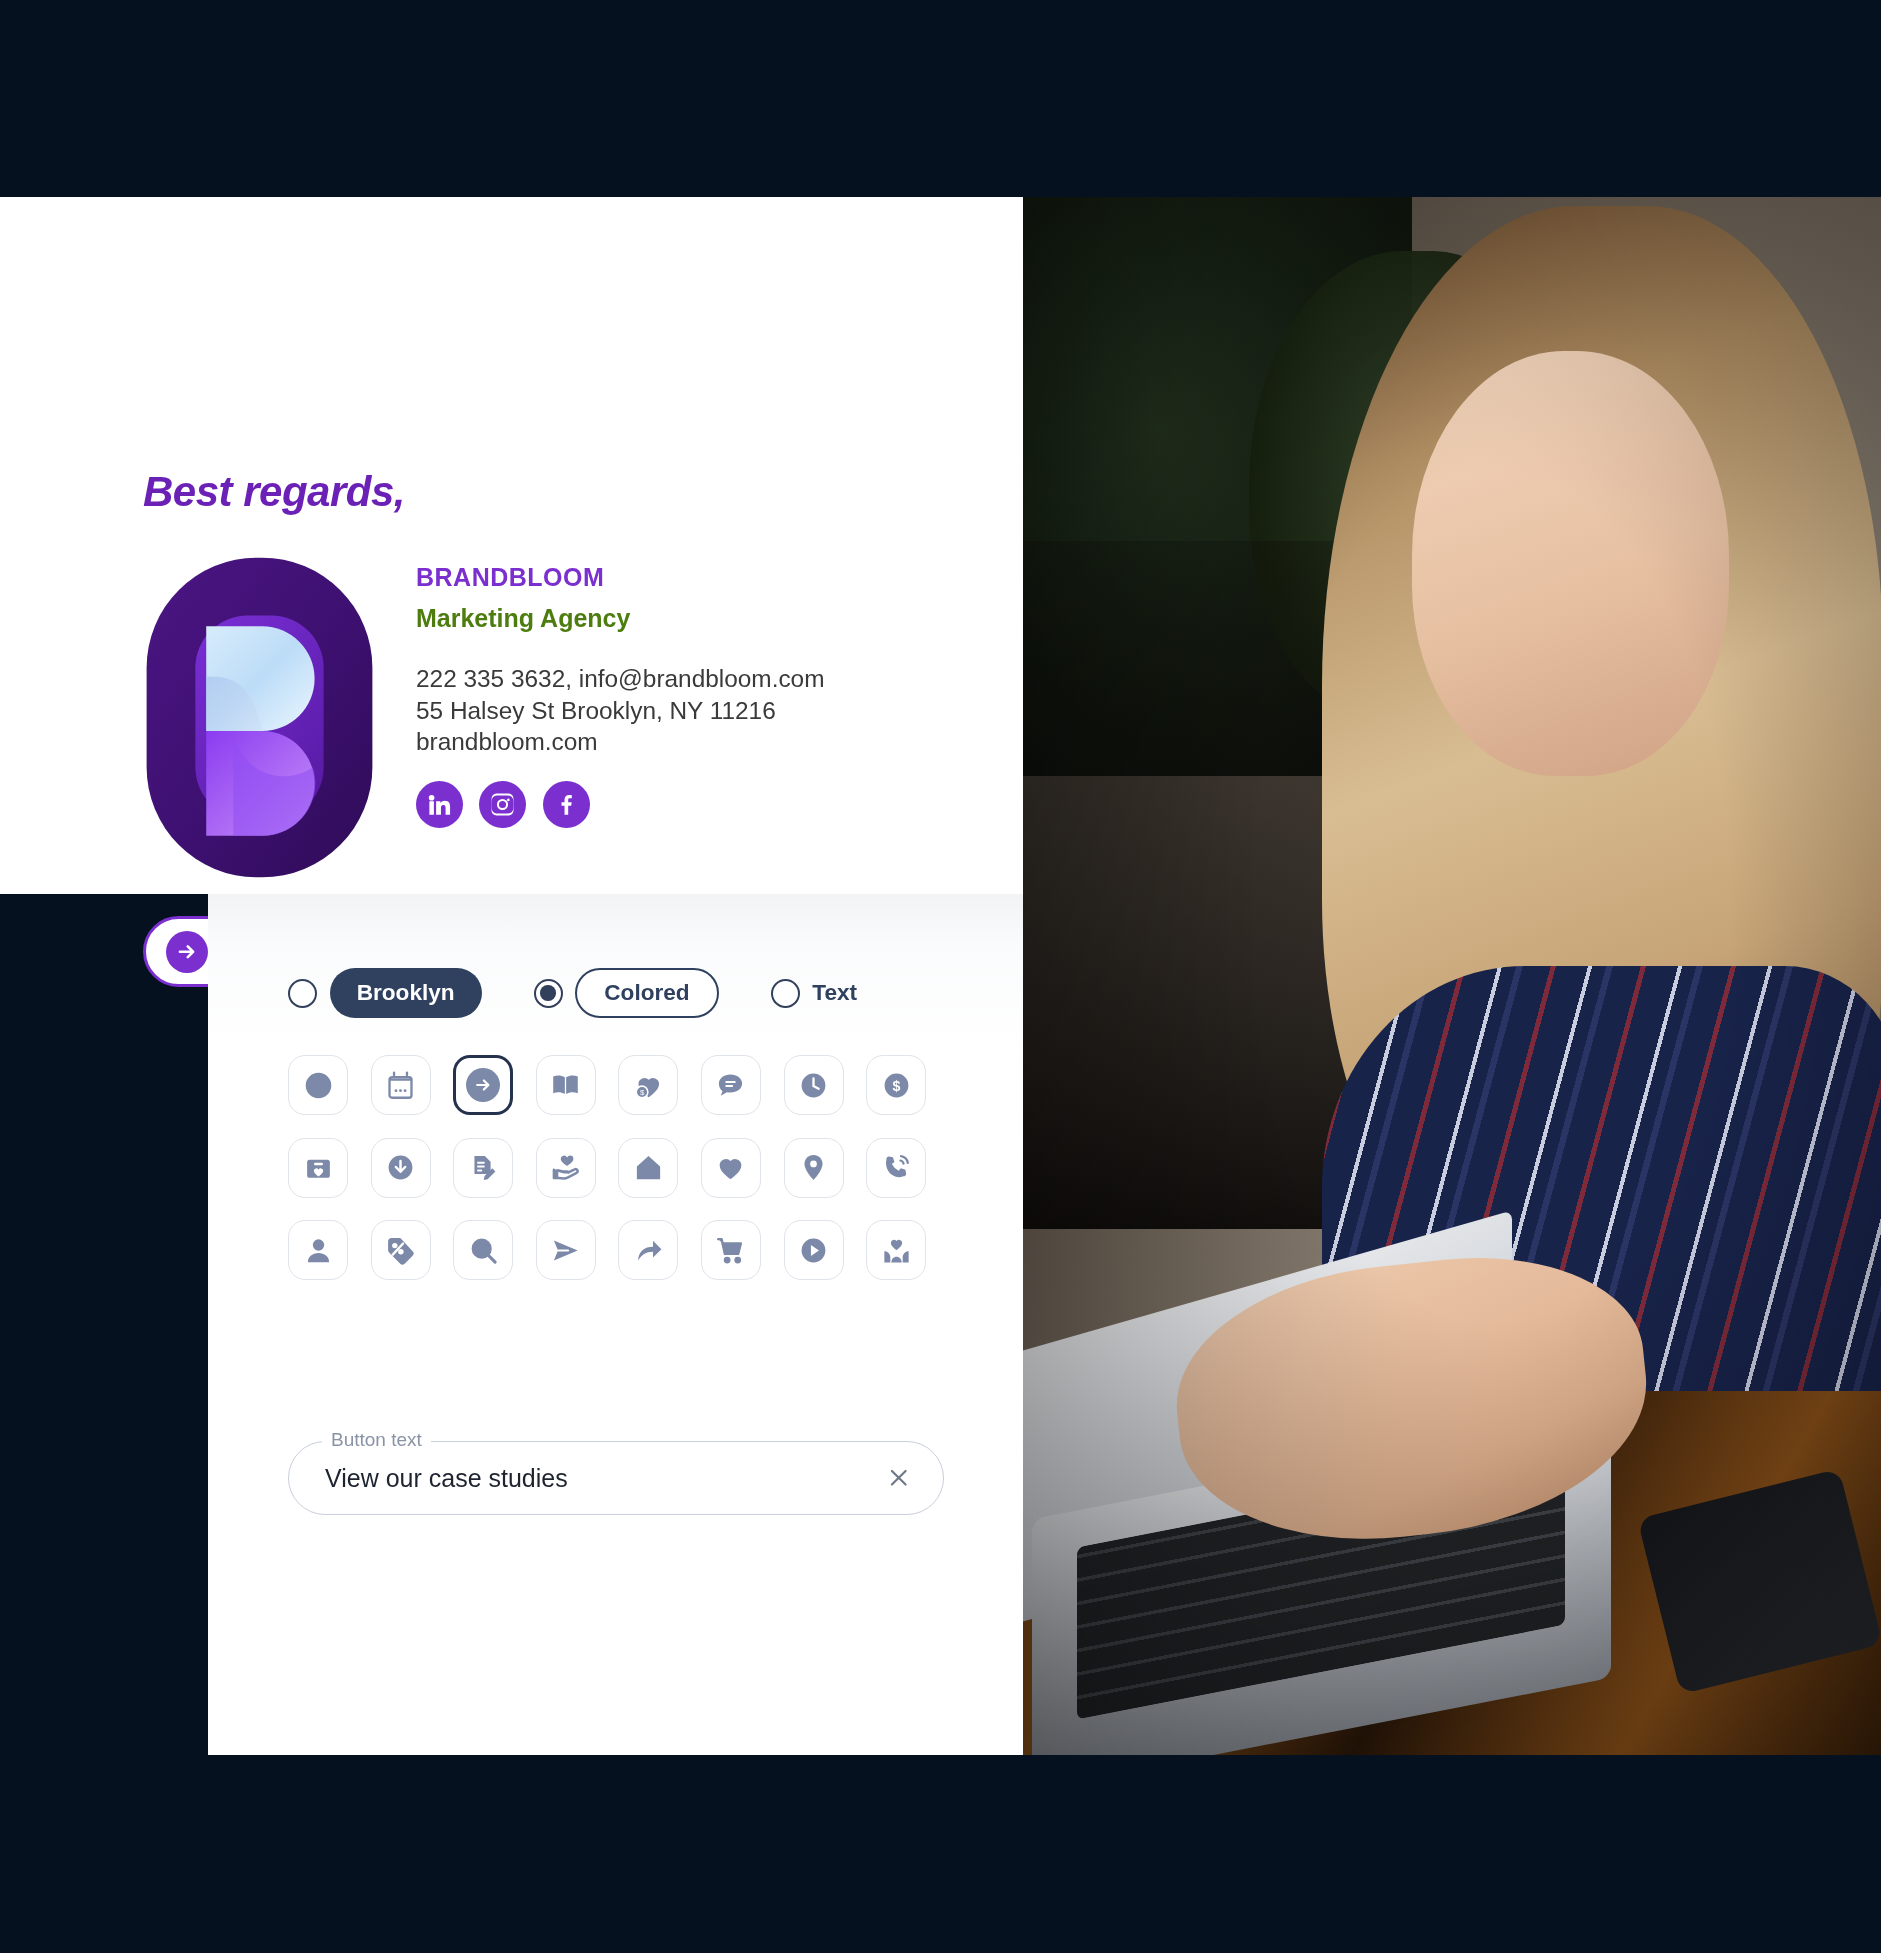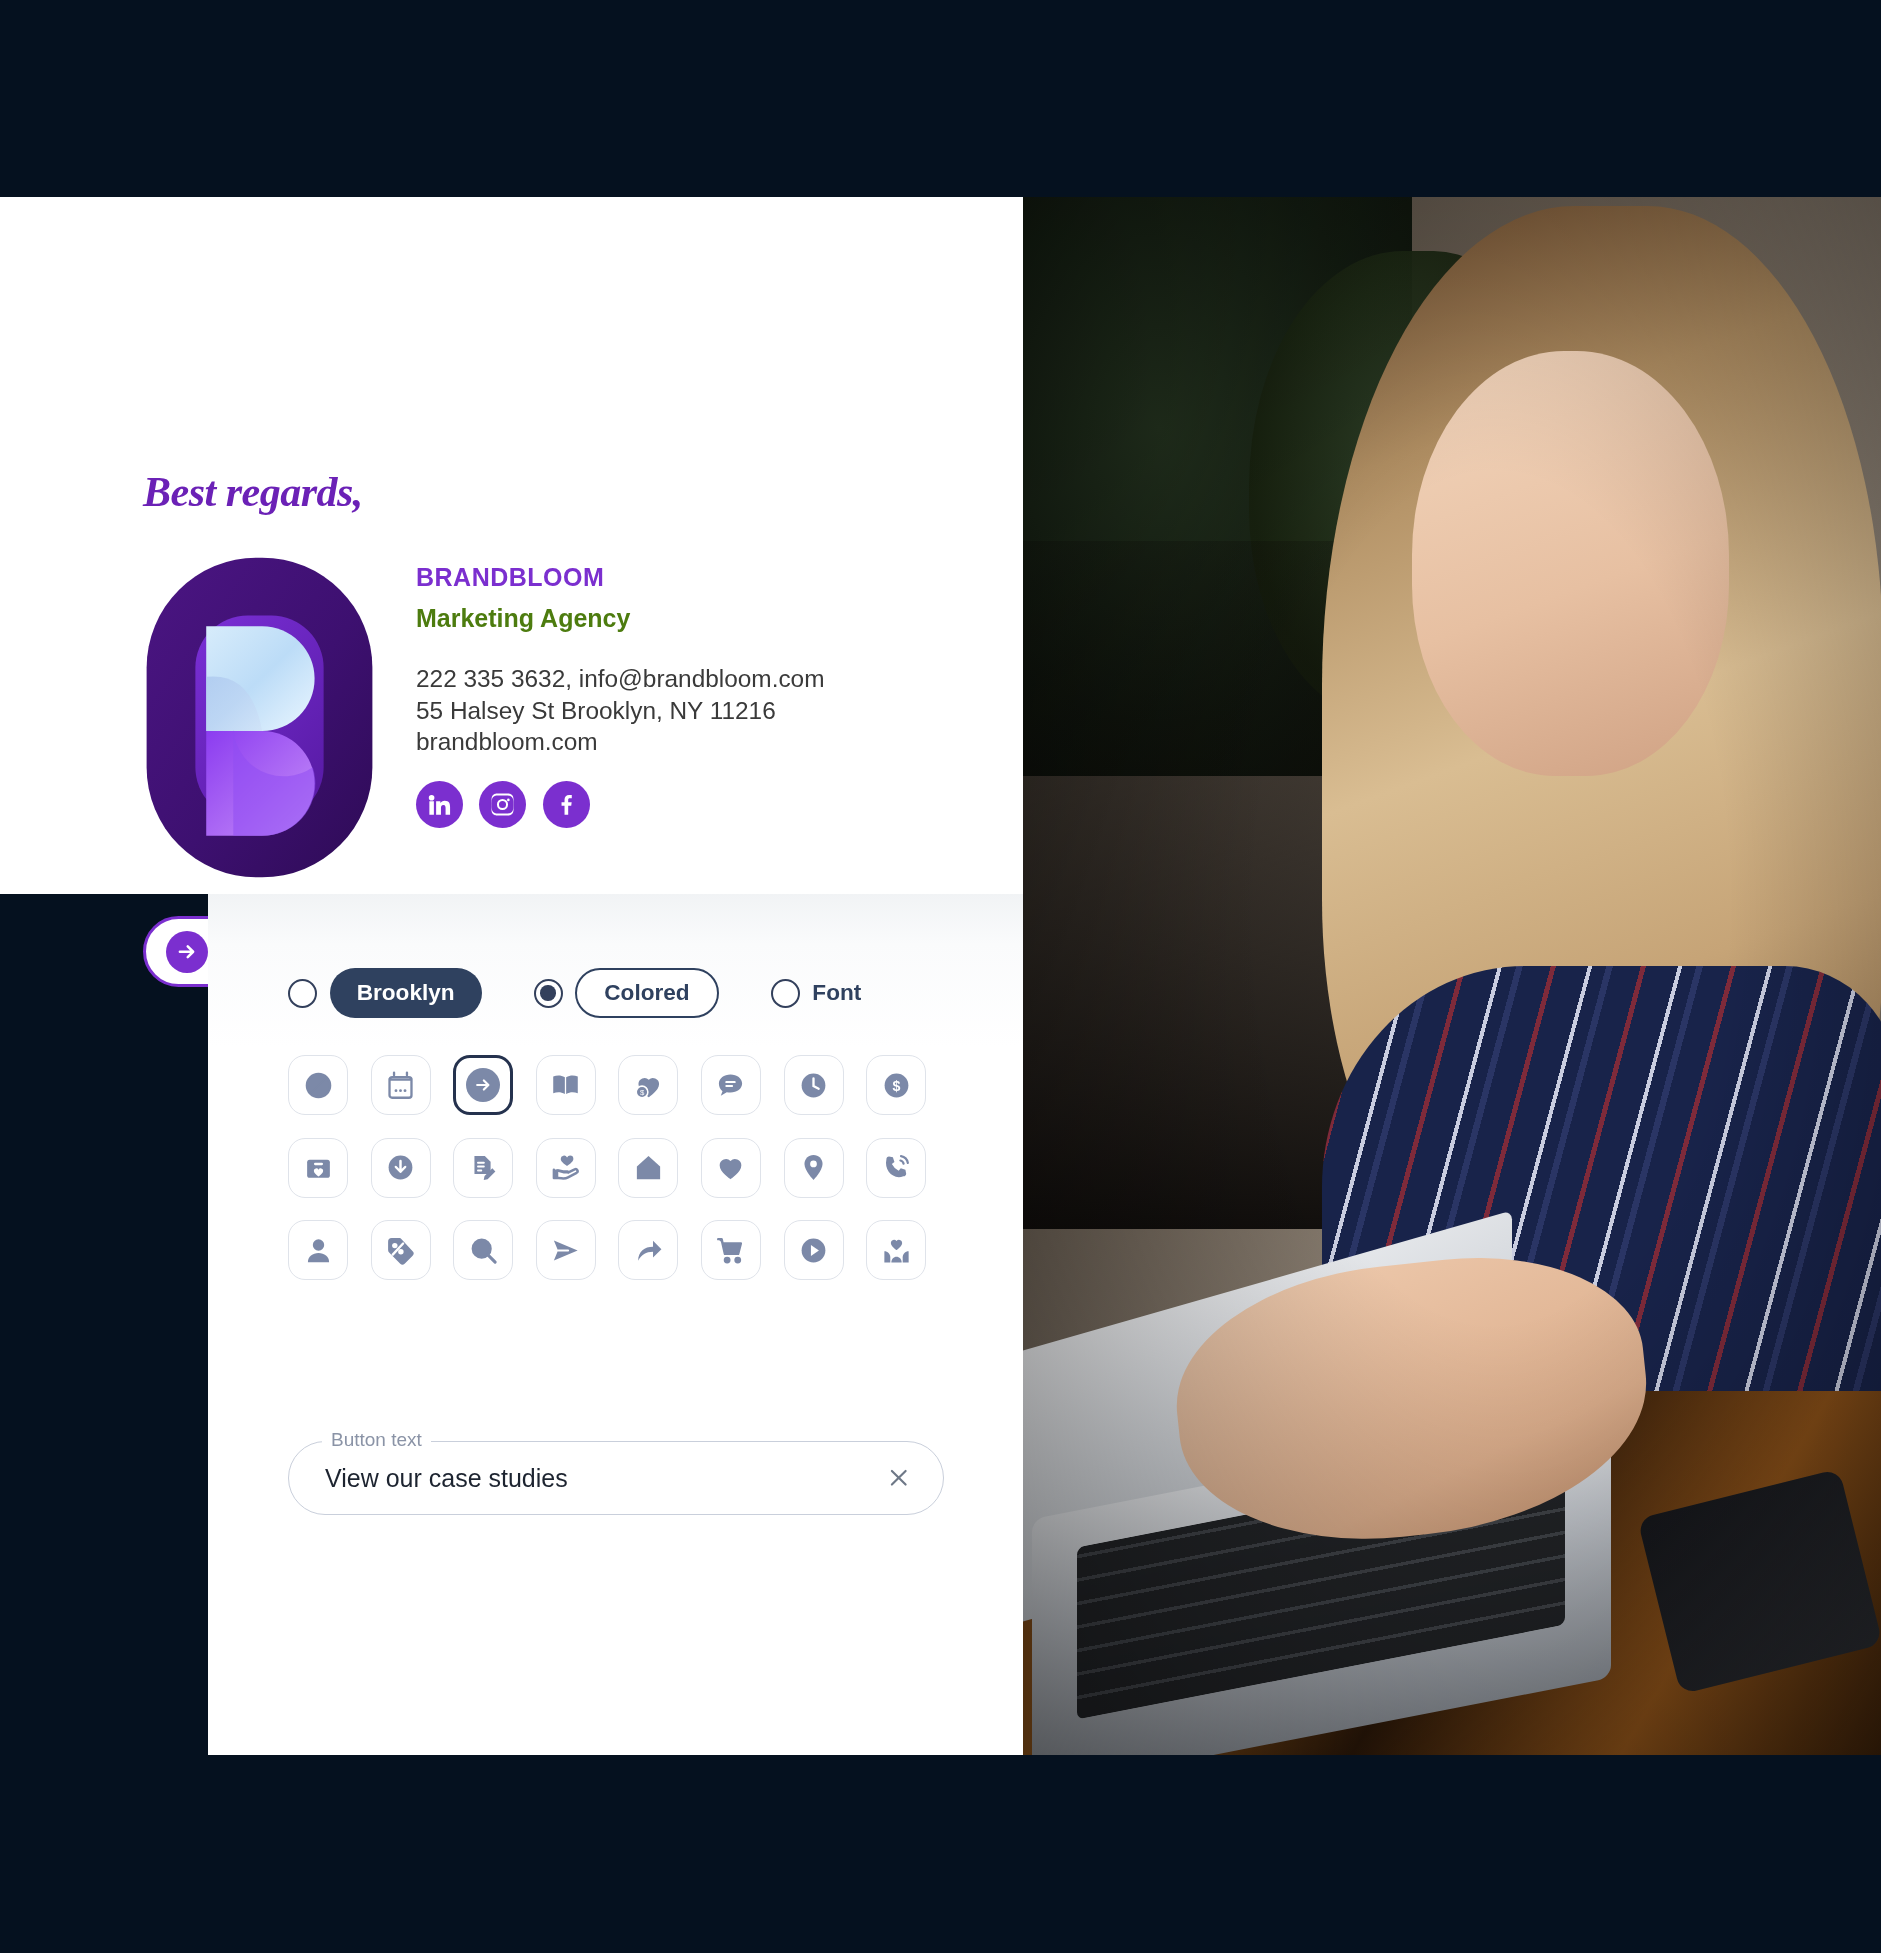--- a/index.html
+++ b/index.html
@@ -12,21 +12,21 @@
   #stage { position: relative; width: 1882px; height: 1954px; background: #05111f; }
 
   
   #signature-panel {
     position: absolute; left: 0; top: 197px;
     width: 1023px; height: 697px;
     background: #ffffff;
   }
   #best-regards {
     position: absolute; left: 143px; top: 271px;
-    font-family: Liberation Serif, serif;
+    font-family: Liberation Sans, sans-serif;
     font-style: italic; font-weight: 700;
     font-size: 42px; letter-spacing: -0.5px;
     color: #6b21b6;
   }
   #signature-block {
     position: absolute; left: 143px; top: 353px;
     display: flex; align-items: flex-start; gap: 40px;
   }
   .logo-wrap { width: 233px; height: 335px; flex: none; position: relative; }
   .sig-text { padding-top: 12.7px; }
@@ -290,21 +290,21 @@
         <span class="chip-filled">Brooklyn</span>
       </label>
 
       <label class="radio-item">
         <span class="radio-dot checked"></span>
         <span class="chip-outline">Colored</span>
       </label>
 
       <label class="radio-item">
         <span class="radio-dot"></span>
-        <span class="chip-plain">Font</span>
+        <span class="chip-plain">Text</span>
       </label>
     </div>
 
     <div id="icon-grid">
 
       <div class="icon-tile">
         <svg viewBox="0 0 24 24" fill="none" stroke="#7c89a8" stroke-width="1.8">
             <circle cx="12" cy="12" r="9"></circle>
             <line x1="5.6" y1="18.4" x2="18.4" y2="5.6"></line>
           </svg>

